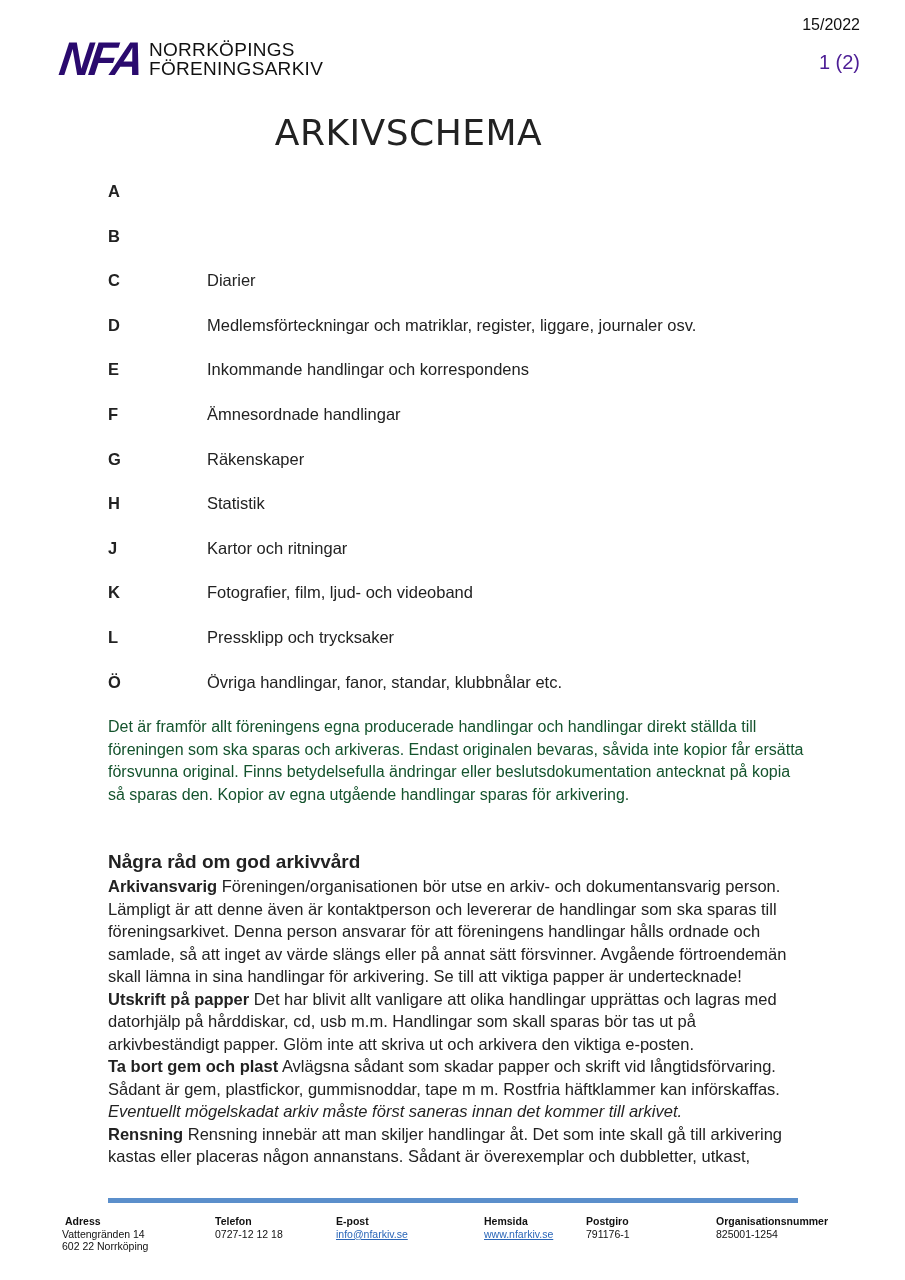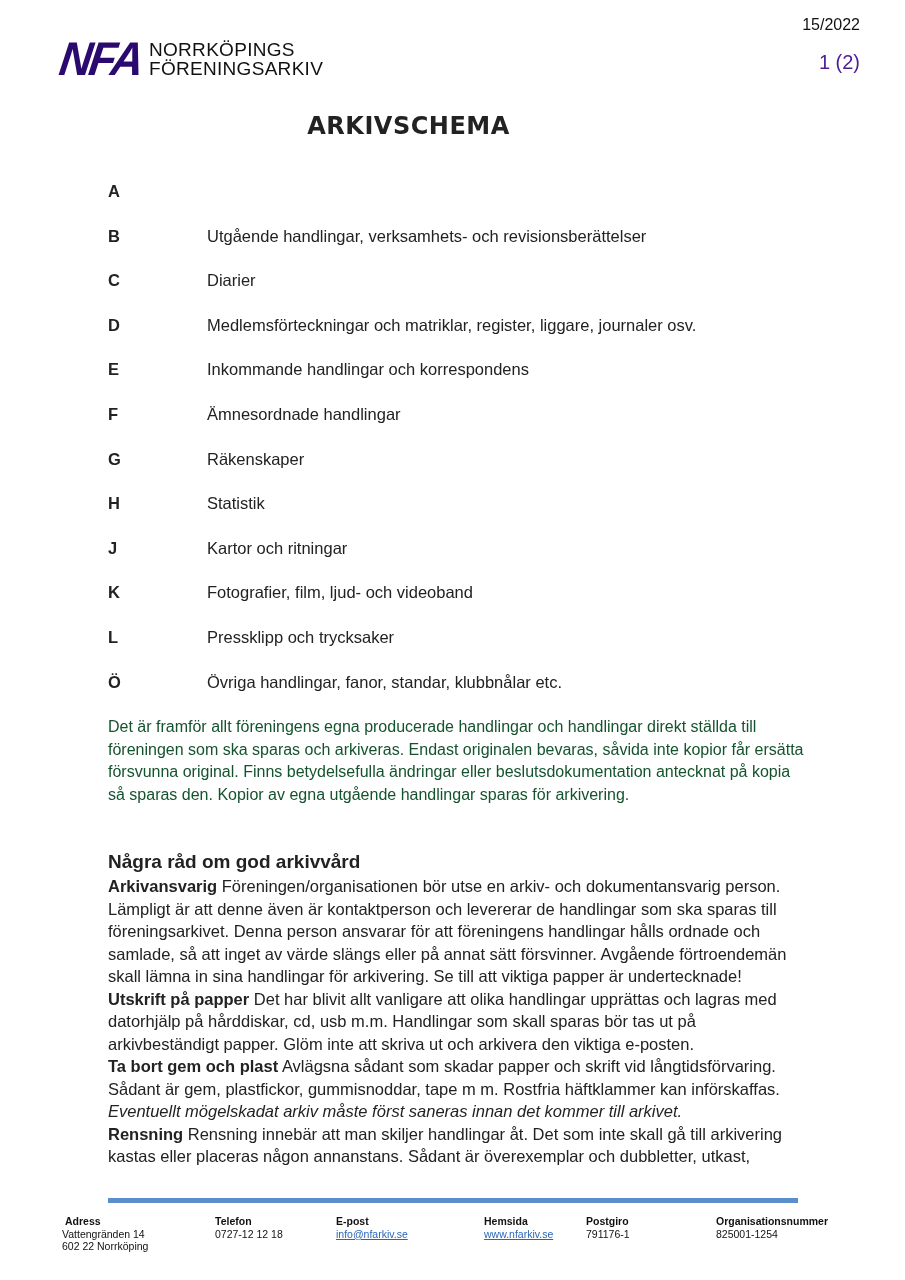--- a/index.html
+++ b/index.html
@@ -2,21 +2,21 @@
 <html><head>
   <meta charset="utf-8">
   <style>
     html, body { margin: 0; padding: 0; background: #ffffff; }
     body { width: 905px; height: 1280px; position: relative; overflow: hidden; color: #222; font-family: "Liberation Sans", sans-serif; }
     .logo { position: absolute; left: 60px; top: 36px; display: flex; align-items: center; }
     .logo-mark { font-family: "Liberation Sans", sans-serif; font-weight: bold; font-style: italic; font-size: 45px; color: #2a0a6e; letter-spacing: -3px; transform: skewX(-8deg) scaleY(1.05); line-height: 45px; margin-right: 8px; }
     .logo-text { font-family: "Liberation Sans", sans-serif; font-size: 19px; line-height: 19px; color: #111; letter-spacing: 0.3px; }
     .doc-ref { position: absolute; right: 45px; top: 16px; font-size: 16px; color: #111; text-align: right; }
     .page-num { position: absolute; right: 45px; top: 51px; font-size: 20px; color: #4c1d95; text-align: left; }
-    .title { position: absolute; left: 0; width: 817px; top: 112px; text-align: center; font-family: "DejaVu Sans", sans-serif; font-weight: bold; font-size: 24px; color: #222; letter-spacing: 0.5px; }
+    .title { position: absolute; left: 0; width: 817px; top: 112px; text-align: center; font-family: "DejaVu Sans", sans-serif; font-weight: normal; font-size: 36px; color: #222; letter-spacing: 0.5px; }
     .schema { position: absolute; left: 108px; top: 182px; width: 700px; }
     .row { display: flex; height: 44.6px; align-items: flex-start; font-family: "Liberation Sans", sans-serif; font-size: 16.5px; color: #222; }
     .code { width: 99px; font-weight: bold; }
     .desc { }
     .para { position: absolute; left: 108px; top: 716px; width: 700px; font-size: 16px; line-height: 22.5px; color: #14532d; }
     .advice-heading { position: absolute; left: 108px; top: 851px; font-size: 19px; font-weight: bold; color: #222; }
     .advice { position: absolute; left: 108px; top: 875px; width: 700px; font-size: 16.5px; line-height: 22.5px; color: #222; }
     .advice b { font-weight: bold; }
     .advice i { font-style: italic; }
     .footer-rule { position: absolute; left: 108px; top: 1198px; width: 690px; height: 5px; background: #5b8fcb; }
@@ -39,21 +39,20 @@
 <div class="page-num">1 (2)</div>
 
 <div class="title">ARKIVSCHEMA</div>
 
 <div class="schema">
   <div class="row">
       <span class="code">A</span>
     </div>
   <div class="row">
       <span class="code">B</span>
-      <span class="desc">Utgående handlingar, verksamhets- och revisionsberättelser</span>
     </div>
   <div class="row">
       <span class="code">C</span>
       <span class="desc">Diarier</span>
     </div>
   <div class="row">
       <span class="code">D</span>
       <span class="desc">Medlemsförteckningar och matriklar, register, liggare, journaler osv.</span>
     </div>
   <div class="row">

